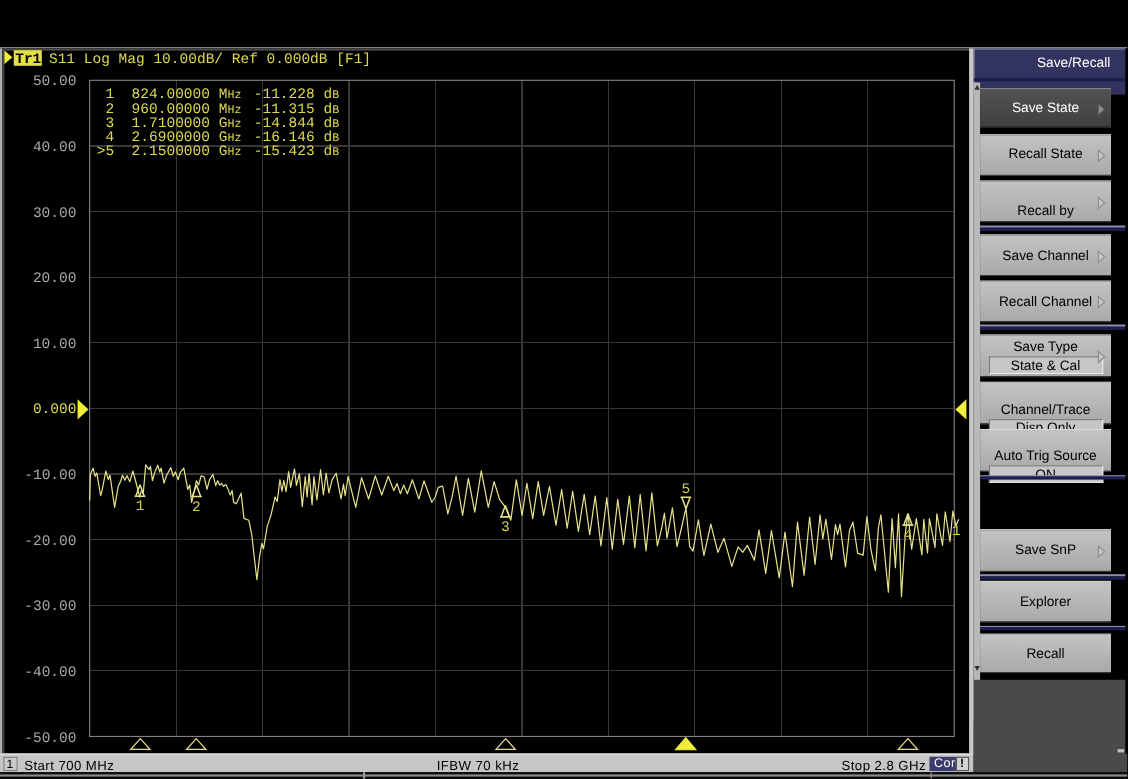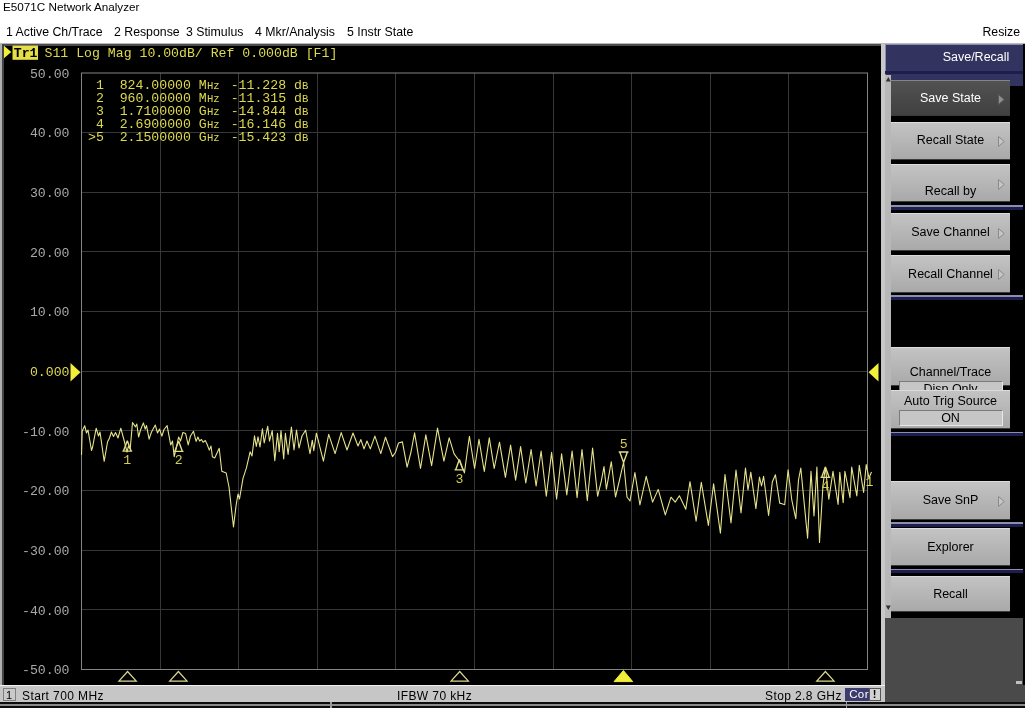--- a/index.html
+++ b/index.html
@@ -26,31 +26,20 @@
 #sbbottom { position:absolute; left:0; top:574px; width:138.5px; height:83.5px; background:#4a4a4a; }
 #statusbar { position:absolute; left:0; top:685px; width:885px; height:16.5px; background:#c6c6c6; border-top:1px solid #f2f2f2; font-size:12px; color:#000; letter-spacing:0.4px; }
 #chbox { position:absolute; left:2.5px; top:1.5px; width:13.5px; height:13px; border:1px solid #808080; background:#c9c9c9; text-align:center; line-height:12px; font-size:11px; }
 #corbox { position:absolute; left:845px; top:1.5px; width:28px; height:13px; background:#3c3c6e; color:#fff; text-align:center; line-height:13px; font-size:11.5px; }
 #exbox { position:absolute; left:868.5px; top:1.5px; width:12.5px; height:13px; background:#d2d2d2; border:1px solid #555; color:#000; text-align:center; line-height:11px; font-size:11px; font-weight:bold; }
 #bottomstrip { position:absolute; left:0; top:701.5px; width:1025px; height:6.5px; background:#0c0c0c; }
 #sbgray { position:absolute; left:885px; top:685px; width:140px; height:16.5px; background:#4a4a4a; }
 </style></head>
 <body>
 <div id="root">
-<div id="chrome">
-  <div id="apptitle">E5071C Network Analyzer</div>
-  <div id="menubar">
-        <span style="left:6px">1 Active Ch/Trace</span>
-        <span style="left:114px">2 Response</span>
-        <span style="left:186px">3 Stimulus</span>
-        <span style="left:255px">4 Mkr/Analysis</span>
-        <span style="left:347px">5 Instr State</span>
-      </div>
-  <div id="resize">Resize</div>
-</div>
 <div id="chromeline"></div>
 <div id="screen"></div>
 <div id="screentop"></div>
 <div id="screenleft"></div>
 <div id="screenleft2"></div>
 <svg width="884" height="641" viewBox="0 0 884 641" style="position:absolute;left:0;top:44px">
 <style>.mono{font-family:"Liberation Mono",monospace;font-size:13.2px}</style>
 <line x1="81.5" y1="88.7" x2="867.5" y2="88.7" stroke="#373737" stroke-width="1" shape-rendering="crispEdges"></line>
 <line x1="81.5" y1="148.3" x2="867.5" y2="148.3" stroke="#373737" stroke-width="1" shape-rendering="crispEdges"></line>
 <line x1="81.5" y1="207.9" x2="867.5" y2="207.9" stroke="#373737" stroke-width="1" shape-rendering="crispEdges"></line>
@@ -147,26 +136,33 @@
           </svg>
         </div>
 <div class="btn" style="top:255px;height:38px">
           <div class="bl one" style="line-height:36px">Recall Channel</div>
           <svg width="9" height="13" style="position:absolute;right:4px;top:12px">
             <path d="M 1.5 1.5 L 7.2 6.5 L 1.5 11.5 Z" fill="#c6c6c6" stroke="#8a8a8a" stroke-width="1"></path>
           </svg>
         </div>
 <div style="position:absolute;left:0;width:131.5px;top:295px;height:1.5px;background:#8d8dae"></div>
         <div style="position:absolute;left:0;width:131.5px;top:297px;height:3px;background:#1d1d4e"></div>
+<div class="btn" style="top:304px;height:39px">
+          <div class="bl" style="margin-top:2px">Save Type</div>
+          <div class="inset">State &amp; Cal</div>
+          <svg width="9" height="13" style="position:absolute;right:4px;top:13px">
+            <path d="M 1.5 1.5 L 7.2 6.5 L 1.5 11.5 Z" fill="#c6c6c6" stroke="#8a8a8a" stroke-width="1"></path>
+          </svg>
+        </div>
 <div class="btn" style="top:347px;height:39px">
           <div class="bl" style="margin-top:16px">Channel/Trace</div>
           <div class="inset">Disp Only</div>
         </div>
 <div class="btn" style="top:390px;height:39px">
-          <div class="bl" style="margin-top:2px">Auto Trig Source</div>
+          <div class="bl" style="margin-top:15px">Auto Trig Source</div>
           <div class="inset">ON</div>
         </div>
 <div style="position:absolute;left:0;width:131.5px;top:432px;height:1.5px;background:#8d8dae"></div>
         <div style="position:absolute;left:0;width:131.5px;top:433px;height:3px;background:#1d1d4e"></div>
 <div class="btn" style="top:481px;height:39px">
           <div class="bl one" style="line-height:36.900000000000034px">Save SnP</div>
           <svg width="9" height="13" style="position:absolute;right:4px;top:13px">
             <path d="M 1.5 1.5 L 7.2 6.5 L 1.5 11.5 Z" fill="#c6c6c6" stroke="#8a8a8a" stroke-width="1"></path>
           </svg>
         </div>

